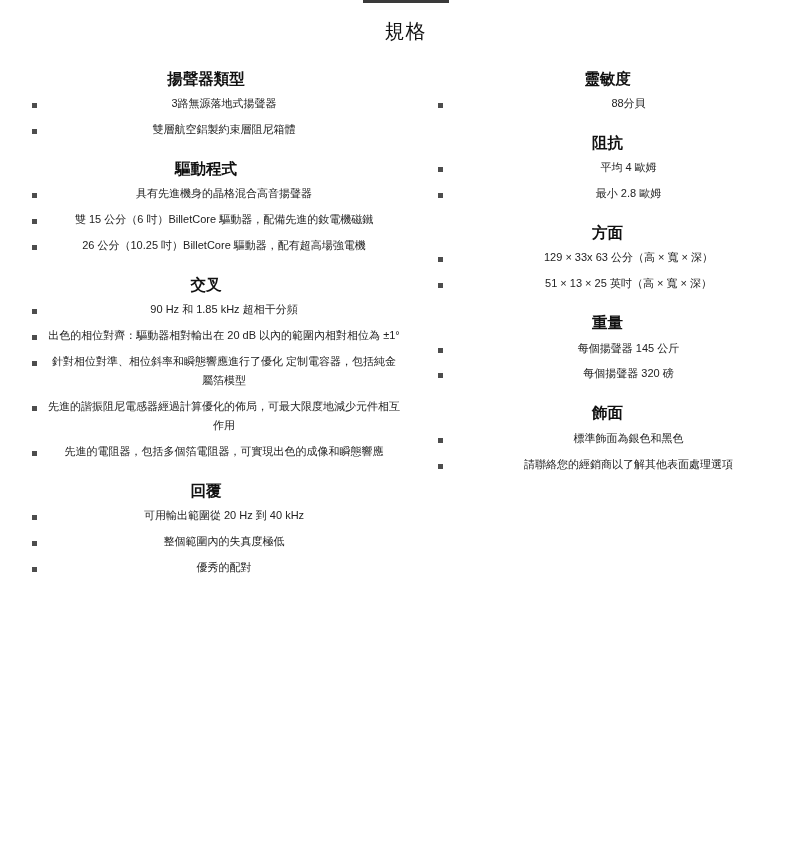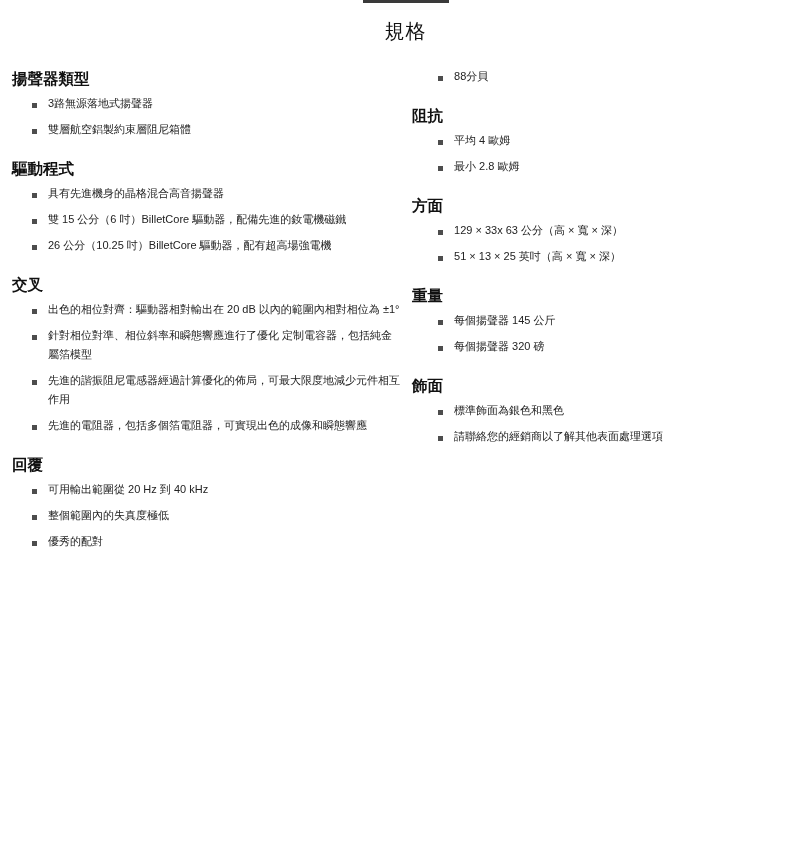--- a/index.html
+++ b/index.html
@@ -37,20 +37,21 @@
     position: absolute;
     top: 0;
     left: 50%;
     transform: translateX(-50%);
   }
   .columns {
     display: flex;
     align-items: flex-start;
     padding: 22px 8px 0 8px;
     box-sizing: border-box;
+    text-align: center;
   }
   .col {
     box-sizing: border-box;
   }
   .col-left {
     width: 405px;
     padding-left: 4px;
     padding-right: 8px;
   }
   .col-right {
@@ -120,20 +121,21 @@
         <ul class="bullets">
           <li>具有先進機身的晶格混合高音揚聲器</li>
           <li>雙 15 公分（6 吋）BilletCore 驅動器，配備先進的釹電機磁鐵</li>
           <li>26 公分（10.25 吋）BilletCore 驅動器，配有超高場強電機</li>
         </ul>
       </div>
 
       <div class="section">
         <h2 class="section-heading">交叉</h2>
         <ul class="bullets">
+          <li>90 Hz 和 1.85 kHz 超相干分頻</li>
           <li>出色的相位對齊：驅動器相對輸出在 20 dB 以內的範圍內相對相位為 ±1°</li>
           <li>針對相位對準、相位斜率和瞬態響應進行了優化 定制電容器，包括純金屬箔模型</li>
           <li>先進的諧振阻尼電感器經過計算優化的佈局，可最大限度地減少元件相互作用</li>
           <li>先進的電阻器，包括多個箔電阻器，可實現出色的成像和瞬態響應</li>
         </ul>
       </div>
 
       <div class="section">
         <h2 class="section-heading">回覆</h2>
         <ul class="bullets">
@@ -141,20 +143,21 @@
           <li>整個範圍內的失真度極低</li>
           <li>優秀的配對</li>
         </ul>
       </div>
 
     </div>
 
     <div class="col col-right right-indent">
 
       <div class="section">
+        <h2 class="section-heading">靈敏度</h2>
         <ul class="bullets">
           <li>88分貝</li>
         </ul>
       </div>
 
       <div class="section">
         <h2 class="section-heading">阻抗</h2>
         <ul class="bullets">
           <li>平均 4 歐姆</li>
           <li>最小 2.8 歐姆</li>

